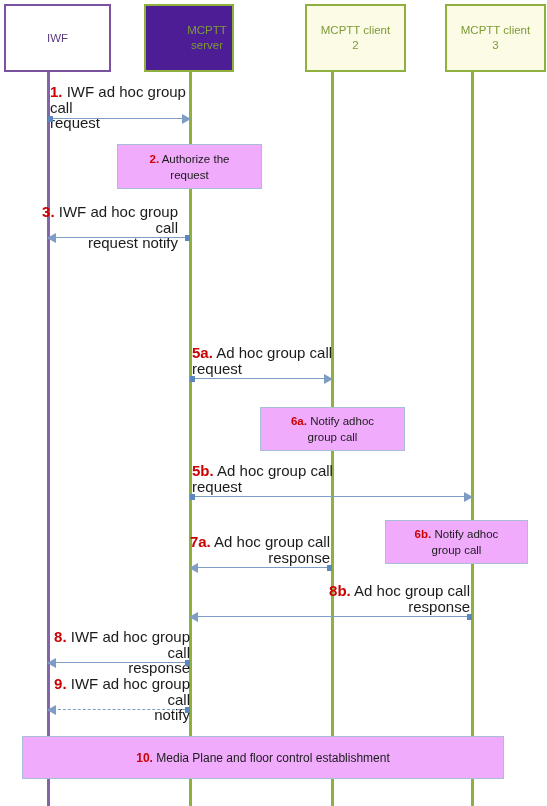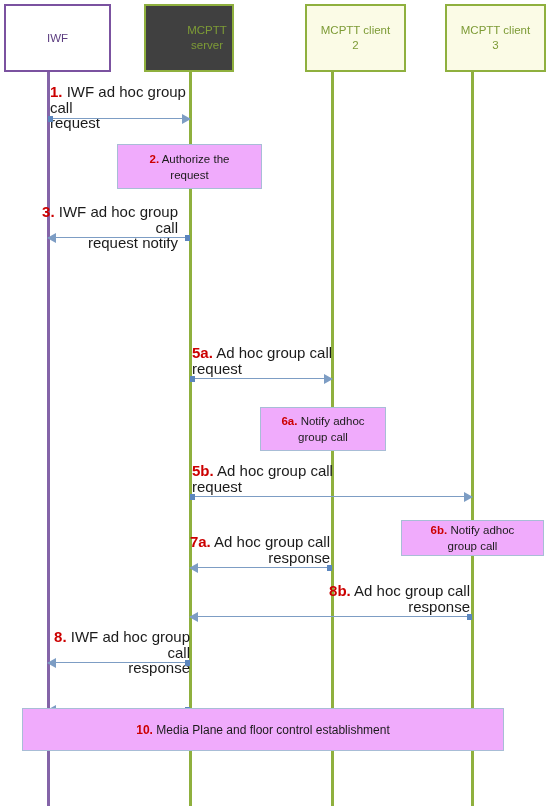--- a/index.html
+++ b/index.html
@@ -45,21 +45,21 @@
     line-height: 15px;
     color: #7D9B36;
     padding: 2px 4px;
   }
   .actor.iwf {
     border-color: #7B52A0;
     background: #ffffff;
     color: #5C3D80;
   }
   .actor.server {
-    background: #404040;
+    background: #4c1d95;
     color: #7D9B36;
     padding-left: 40px;
   }
   .actor.client {
     background: #FBFBE6;
     color: #7D9B36;
     margin-left: 24px;
   }
 
   
@@ -209,40 +209,40 @@
     <span class="stepnum">5a.</span>
     <span>Ad hoc group call</span><br>
     <span>request</span>
   </div>
   <div class="msg to-right" style="left:190px; width:142px; top:378px;">
     <div class="line"></div>
     <div class="dot"></div>
     <div class="head"></div>
   </div>
 
-  <div class="procbox" style="left:260px; top:407px; width:126px; height:44px;">
+  <div class="procbox" style="left:260px; top:407px; width:145px; height:44px;">
     <span>
       <span class="stepnum">6a.</span>
       <span>Notify adhoc</span><br>
       <span>group call</span>
     </span>
   </div>
 
   <div class="msglabel" style="left:192px; top:463px; width:145px;">
     <span class="stepnum">5b.</span>
     <span>Ad hoc group call</span><br>
     <span>request</span>
   </div>
   <div class="msg to-right" style="left:190px; width:282px; top:496px;">
     <div class="line"></div>
     <div class="dot"></div>
     <div class="head"></div>
   </div>
 
-  <div class="procbox" style="left:401px; top:520px; width:143px; height:36px;">
+  <div class="procbox" style="left:385px; top:520px; width:143px; height:44px;">
     <span>
       <span class="stepnum">6b.</span>
       <span>Notify adhoc</span><br>
       <span>group call</span>
     </span>
   </div>
 
   <div class="msglabel right-align" style="left:185px; top:534px; width:145px;">
     <span class="stepnum">7a.</span>
     <span>Ad hoc group call</span><br>
@@ -269,26 +269,31 @@
     <span class="stepnum">8.</span>
     <span>IWF ad hoc group call</span><br>
     <span>response</span>
   </div>
   <div class="msg to-left" style="left:48px; width:142px; top:662px;">
     <div class="line"></div>
     <div class="dot"></div>
     <div class="head"></div>
   </div>
 
+  <div class="msglabel right-align" style="left:40px; top:676px; width:150px;">
+    <span class="stepnum">9.</span>
+    <span>IWF ad hoc group call</span><br>
+    <span>notify</span>
+  </div>
   <div class="msg to-left dashed" style="left:48px; width:142px; top:709px;">
     <div class="line"></div>
     <div class="dot"></div>
     <div class="head"></div>
   </div>
 
-  <div class="procbox wide" style="left:22px; top:708px; width:482px; height:43px;">
+  <div class="procbox wide" style="left:22px; top:736px; width:482px; height:43px;">
     <span>
       <span class="stepnum">10.</span>
       <span>Media Plane and floor control establishment</span>
     </span>
   </div>
 
 </div>
 
 </body></html>

